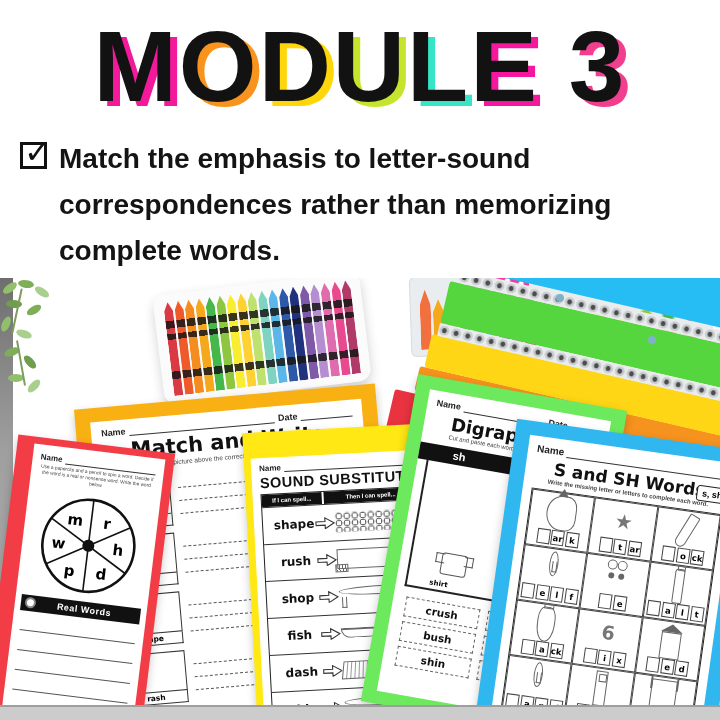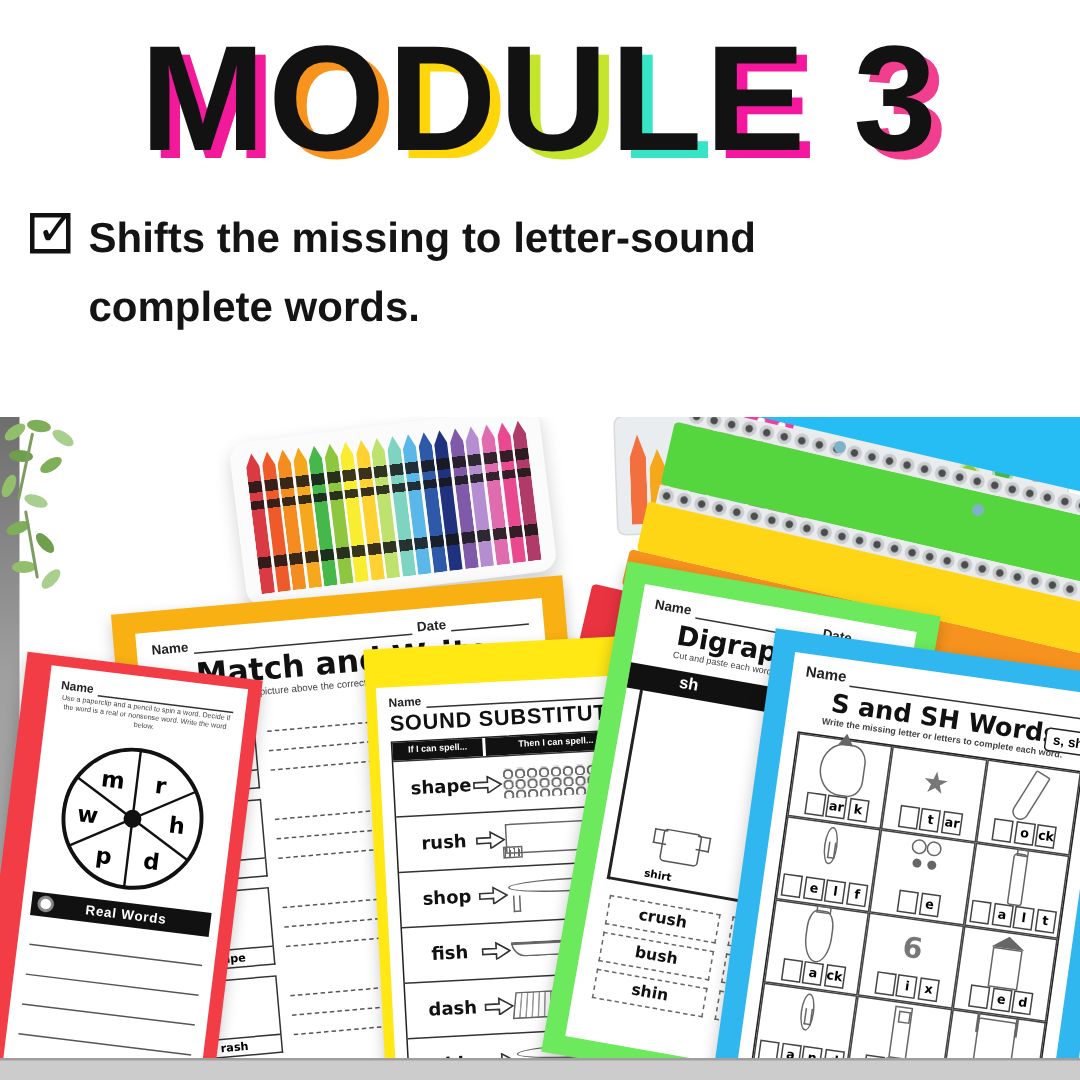--- a/index.html
+++ b/index.html
@@ -247,21 +247,22 @@
 
 <div class="title">
   <span class="tl l-m">M</span><span class="tl l-o">O</span><span class="tl l-d">D</span><span class="tl l-u">U</span><span class="tl l-l">L</span><span class="tl l-e">E</span><span class="tl l-3">3</span>
 </div>
 
 <div class="bullet">
   <span class="cbx">
       <span class="tick">✓</span>
     </span>
   <div class="btext">
-    <div>Shifts the missing to letter-sound</div>
+    <div>Match the emphasis to letter-sound</div>
+    <div>correspondences rather than memorizing</div>
     <div>complete words.</div>
   </div>
 </div>
 
 <div class="photo">
   <div class="wall"></div>
 
   <div class="plant">
     <i class="leaf"></i>
       <i class="leaf"></i>

